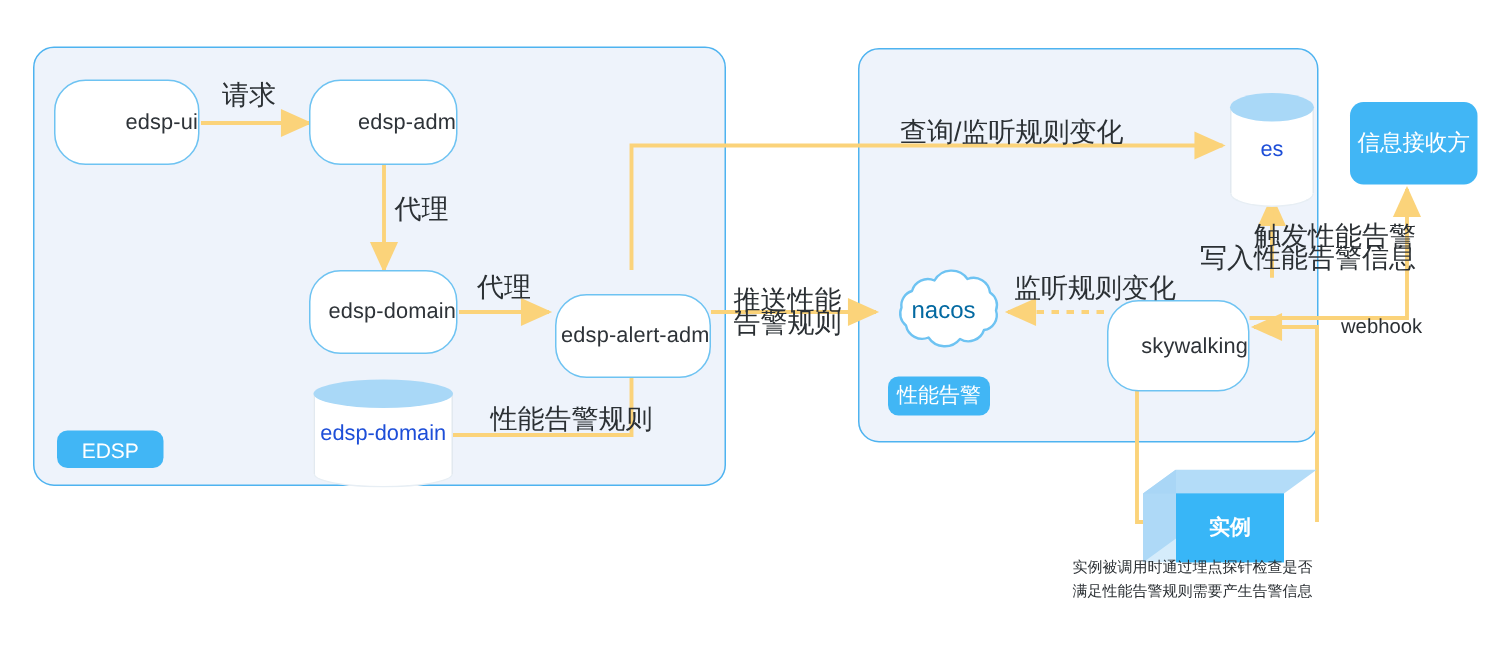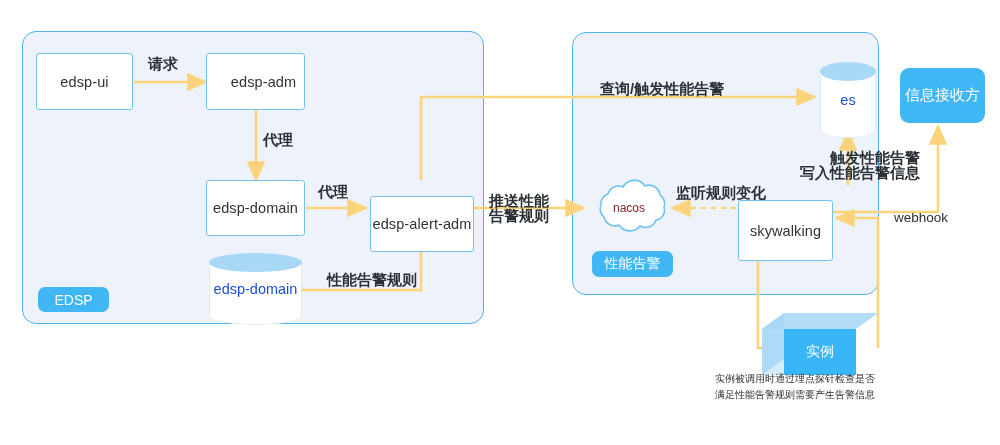--- a/index.html
+++ b/index.html
@@ -27,25 +27,25 @@
     background: #eef3fb;
     border: 1.6px solid #4eb3f0;
     border-radius: 14px;
     box-sizing: border-box;
   }
   
   .node {
     position: absolute;
     background: #ffffff;
     border: 1.6px solid #6ec3f2;
-    border-radius: 3px;
+    border-radius: 21px;
     box-sizing: border-box;
     display: flex;
     align-items: center;
-    justify-content: center;
+    justify-content: flex-end;
     color: #2e3338;
     font-size: 14.5px;
     letter-spacing: .1px;
     z-index: 5;
   }
   
   .badge {
     position: absolute;
     background: #41b6f5;
     border-radius: 7px;
@@ -100,39 +100,39 @@
   }
   
   .cloud {
     position: absolute;
     z-index: 5;
   }
   .cloud .lbl {
     position: absolute;
     left: 0; right: 0; top: 0; bottom: 0;
     display: flex; align-items: center; justify-content: center;
-    color: #7f1d1d;
-    font-size: 12px;
+    color: #0369a1;
+    font-size: 16px;
     z-index: 2;
   }
   
   .cube { position: absolute; z-index: 5; }
   .cube .lbl {
     position: absolute;
     left: 22px; right: 22px; top: 20px; bottom: 4px;
     display: flex; align-items: center; justify-content: center;
-    color: #ffffff; font-weight: normal; font-size: 14px;
+    color: #ffffff; font-weight: bold; font-size: 14px;
     z-index: 3;
   }
   
   .elabel {
     position: absolute;
     color: #2b3034;
-    font-size: 15px;
-    font-weight: bold;
+    font-size: 18px;
+    font-weight: normal;
     line-height: 15px;
     white-space: pre;
     z-index: 7;
   }
   .elabel.plain { font-weight: normal; font-size: 13.5px; }
   .caption {
     position: absolute;
     color: #2b3034;
     font-size: 10px;
     line-height: 16px;
@@ -224,21 +224,21 @@
                a13,13 0 0 1 -21,-1 a11,11 0 0 1 -15,-8 a10,10 0 0 1 -3,-12
                a10,10 0 0 1 7,-11 Z" fill="#ffffff" stroke="#6ec3f2" stroke-width="1.6" stroke-linejoin="round"></path>
     </svg>
     <div class="lbl">nacos</div>
   </div>
 
   <div class="node" style="left:738px; top:200px; width:95px; height:61px;">
     <span>skywalking</span>
   </div>
 
-  <div class="badge" style="left:592px; top:251px; width:81px; height:26px;">
+  <div class="badge" style="left:592px; top:251px; width:68px; height:26px;">
     <span>性能告警</span>
   </div>
 
   <div class="badge big" style="left:900px; top:68px; width:85px; height:55px;">
     <span>信息接收方</span>
   </div>
 
   <div class="cube" style="left:762px; top:313px; width:116px; height:62px;">
     <svg width="116" height="62" viewBox="0 0 116 62" xmlns="http://www.w3.org/2000/svg">
       <polygon points="0,16 22,0 116,0 94,16" fill="#b3dcf8"></polygon>
@@ -254,21 +254,21 @@
   </div>
 
   <div class="elabel" style="left:148px; top:56px;">请求</div>
 
   <div class="elabel" style="left:263px; top:132px;">代理</div>
 
   <div class="elabel" style="left:318px; top:184px;">代理</div>
 
   <div class="elabel" style="left:327px; top:272px;">性能告警规则</div>
 
-  <div class="elabel" style="left:600px; top:81px;">查询/触发性能告警</div>
+  <div class="elabel" style="left:600px; top:81px;">查询/监听规则变化</div>
 
   <div class="elabel" style="left:489px; top:193px;">推送性能
 告警规则</div>
 
   <div class="elabel" style="left:665px; top:185px;margin-left:11px;">监听规则变化</div>
 
   <div class="elabel" style="left:800px; top:150px; text-align:right;">触发性能告警
 写入性能告警信息</div>
 
   <div class="elabel plain" style="left:894px; top:210px;">webhook</div>

